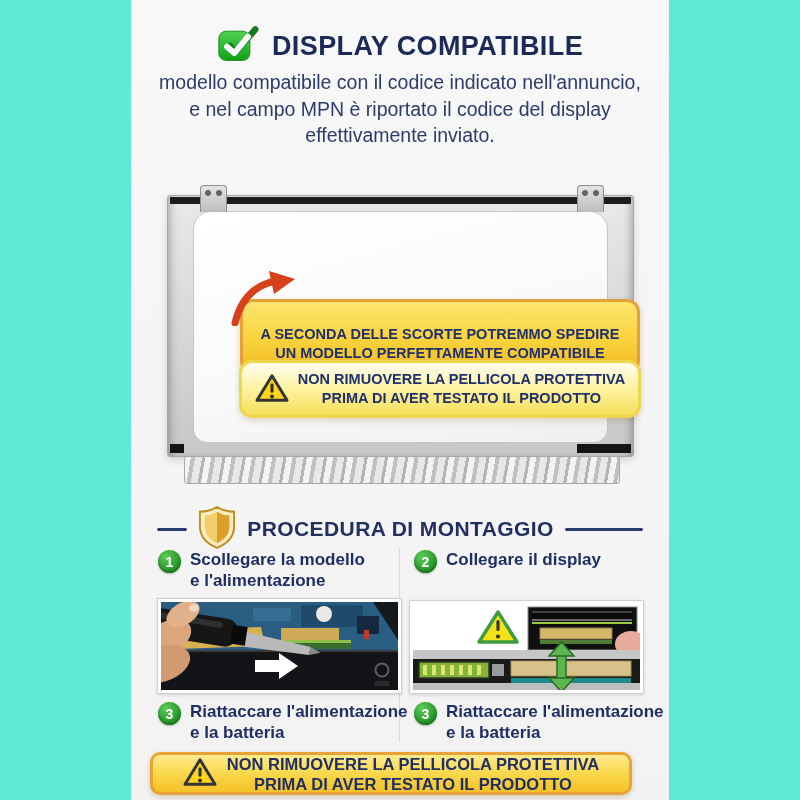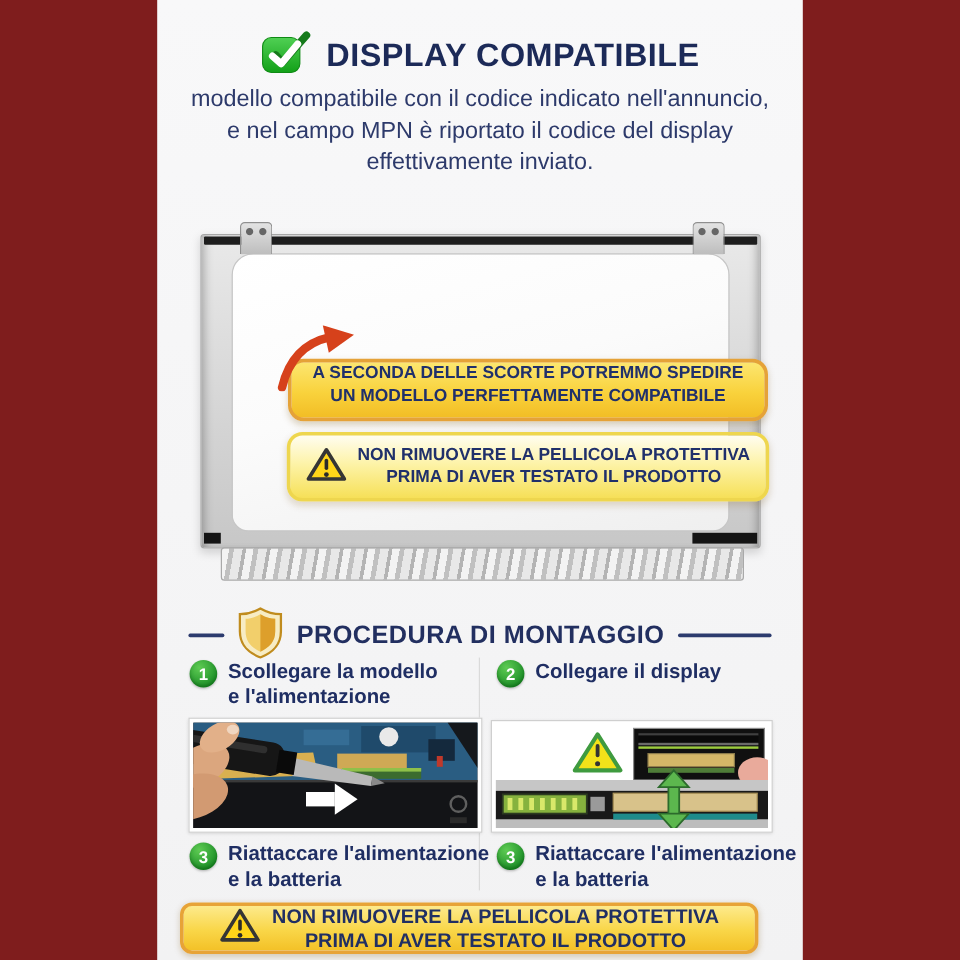--- a/index.html
+++ b/index.html
@@ -1,16 +1,16 @@
 <!DOCTYPE html>
 <html><head>
 <meta charset="utf-8">
 <style>
   html,body{margin:0;padding:0;background:#ffffff;}
-  .stage{position:relative;width:800px;height:800px;background:#7f1d1d;overflow:hidden;
+  .stage{position:relative;width:800px;height:800px;background:#5eead4;overflow:hidden;
          font-family:"Liberation Sans", sans-serif;}
   .column{position:absolute;left:131px;top:0;width:538px;height:800px;
           background:linear-gradient(180deg,#f8f8f9 0%,#f4f4f5 70%,#f2f2f3 100%);}
 
   
   .header{position:absolute;top:24px;left:0;right:0;display:flex;align-items:center;justify-content:center;gap:13px;}
   .title{font-size:27px;font-weight:bold;color:#1c2a58;letter-spacing:.4px;}
 
   
   .intro{position:absolute;top:69px;left:0;right:0;text-align:center;color:#2d3a6b;font-size:19.5px;}
@@ -33,21 +33,21 @@
              radial-gradient(circle at 7px 7px,#666 2.6px,rgba(0,0,0,0) 3.4px),
              radial-gradient(circle at 18px 7px,#666 2.6px,rgba(0,0,0,0) 3.4px),
              linear-gradient(180deg,#e3e3e3,#bdbdbd);}
   .bracket.l{left:33px;} .bracket.r{left:410px;}
   .foil{position:absolute;left:17px;top:273px;width:434px;height:26px;border:1px solid #a9a9a9;border-radius:3px;
         background:repeating-linear-gradient(100deg,#f3f3f3 0 6px,#c0c0c0 6px 10px,#e8e8e8 10px 17px,#b4b4b4 17px 20px);}
 
   
   .obox{position:absolute;border-radius:13px;text-align:center;color:#20306b;font-weight:bold;font-size:14.5px;}
   .obox div{line-height:19px;}
-  .obox1{left:73px;top:116px;width:394px;height:46px;border:3px solid #e5a238;padding-top:0;
+  .obox1{left:73px;top:116px;width:394px;height:46px;border:3px solid #e5a238;padding-top:23px;
          background:linear-gradient(180deg,#fce670 0%,#f9d23c 55%,#f2bd25 100%);
          box-shadow:0 3px 6px rgba(120,80,0,.25);}
   .obox2{left:72px;top:177px;width:396px;height:52px;border:3px solid #eed64e;display:flex;align-items:center;justify-content:center;gap:9px;
          background:linear-gradient(180deg,#fffdf0 0%,#fdf3a8 45%,#f6e058 100%);
          box-shadow:0 3px 6px rgba(120,80,0,.18);}
   .redarrow{position:absolute;left:58px;top:88px;width:95px;height:55px;}
 
   
   .proc{position:absolute;top:505px;left:0;right:0;display:flex;align-items:center;justify-content:center;gap:11px;}
   .hline{height:3px;background:#2c3b6e;border-radius:2px;}

